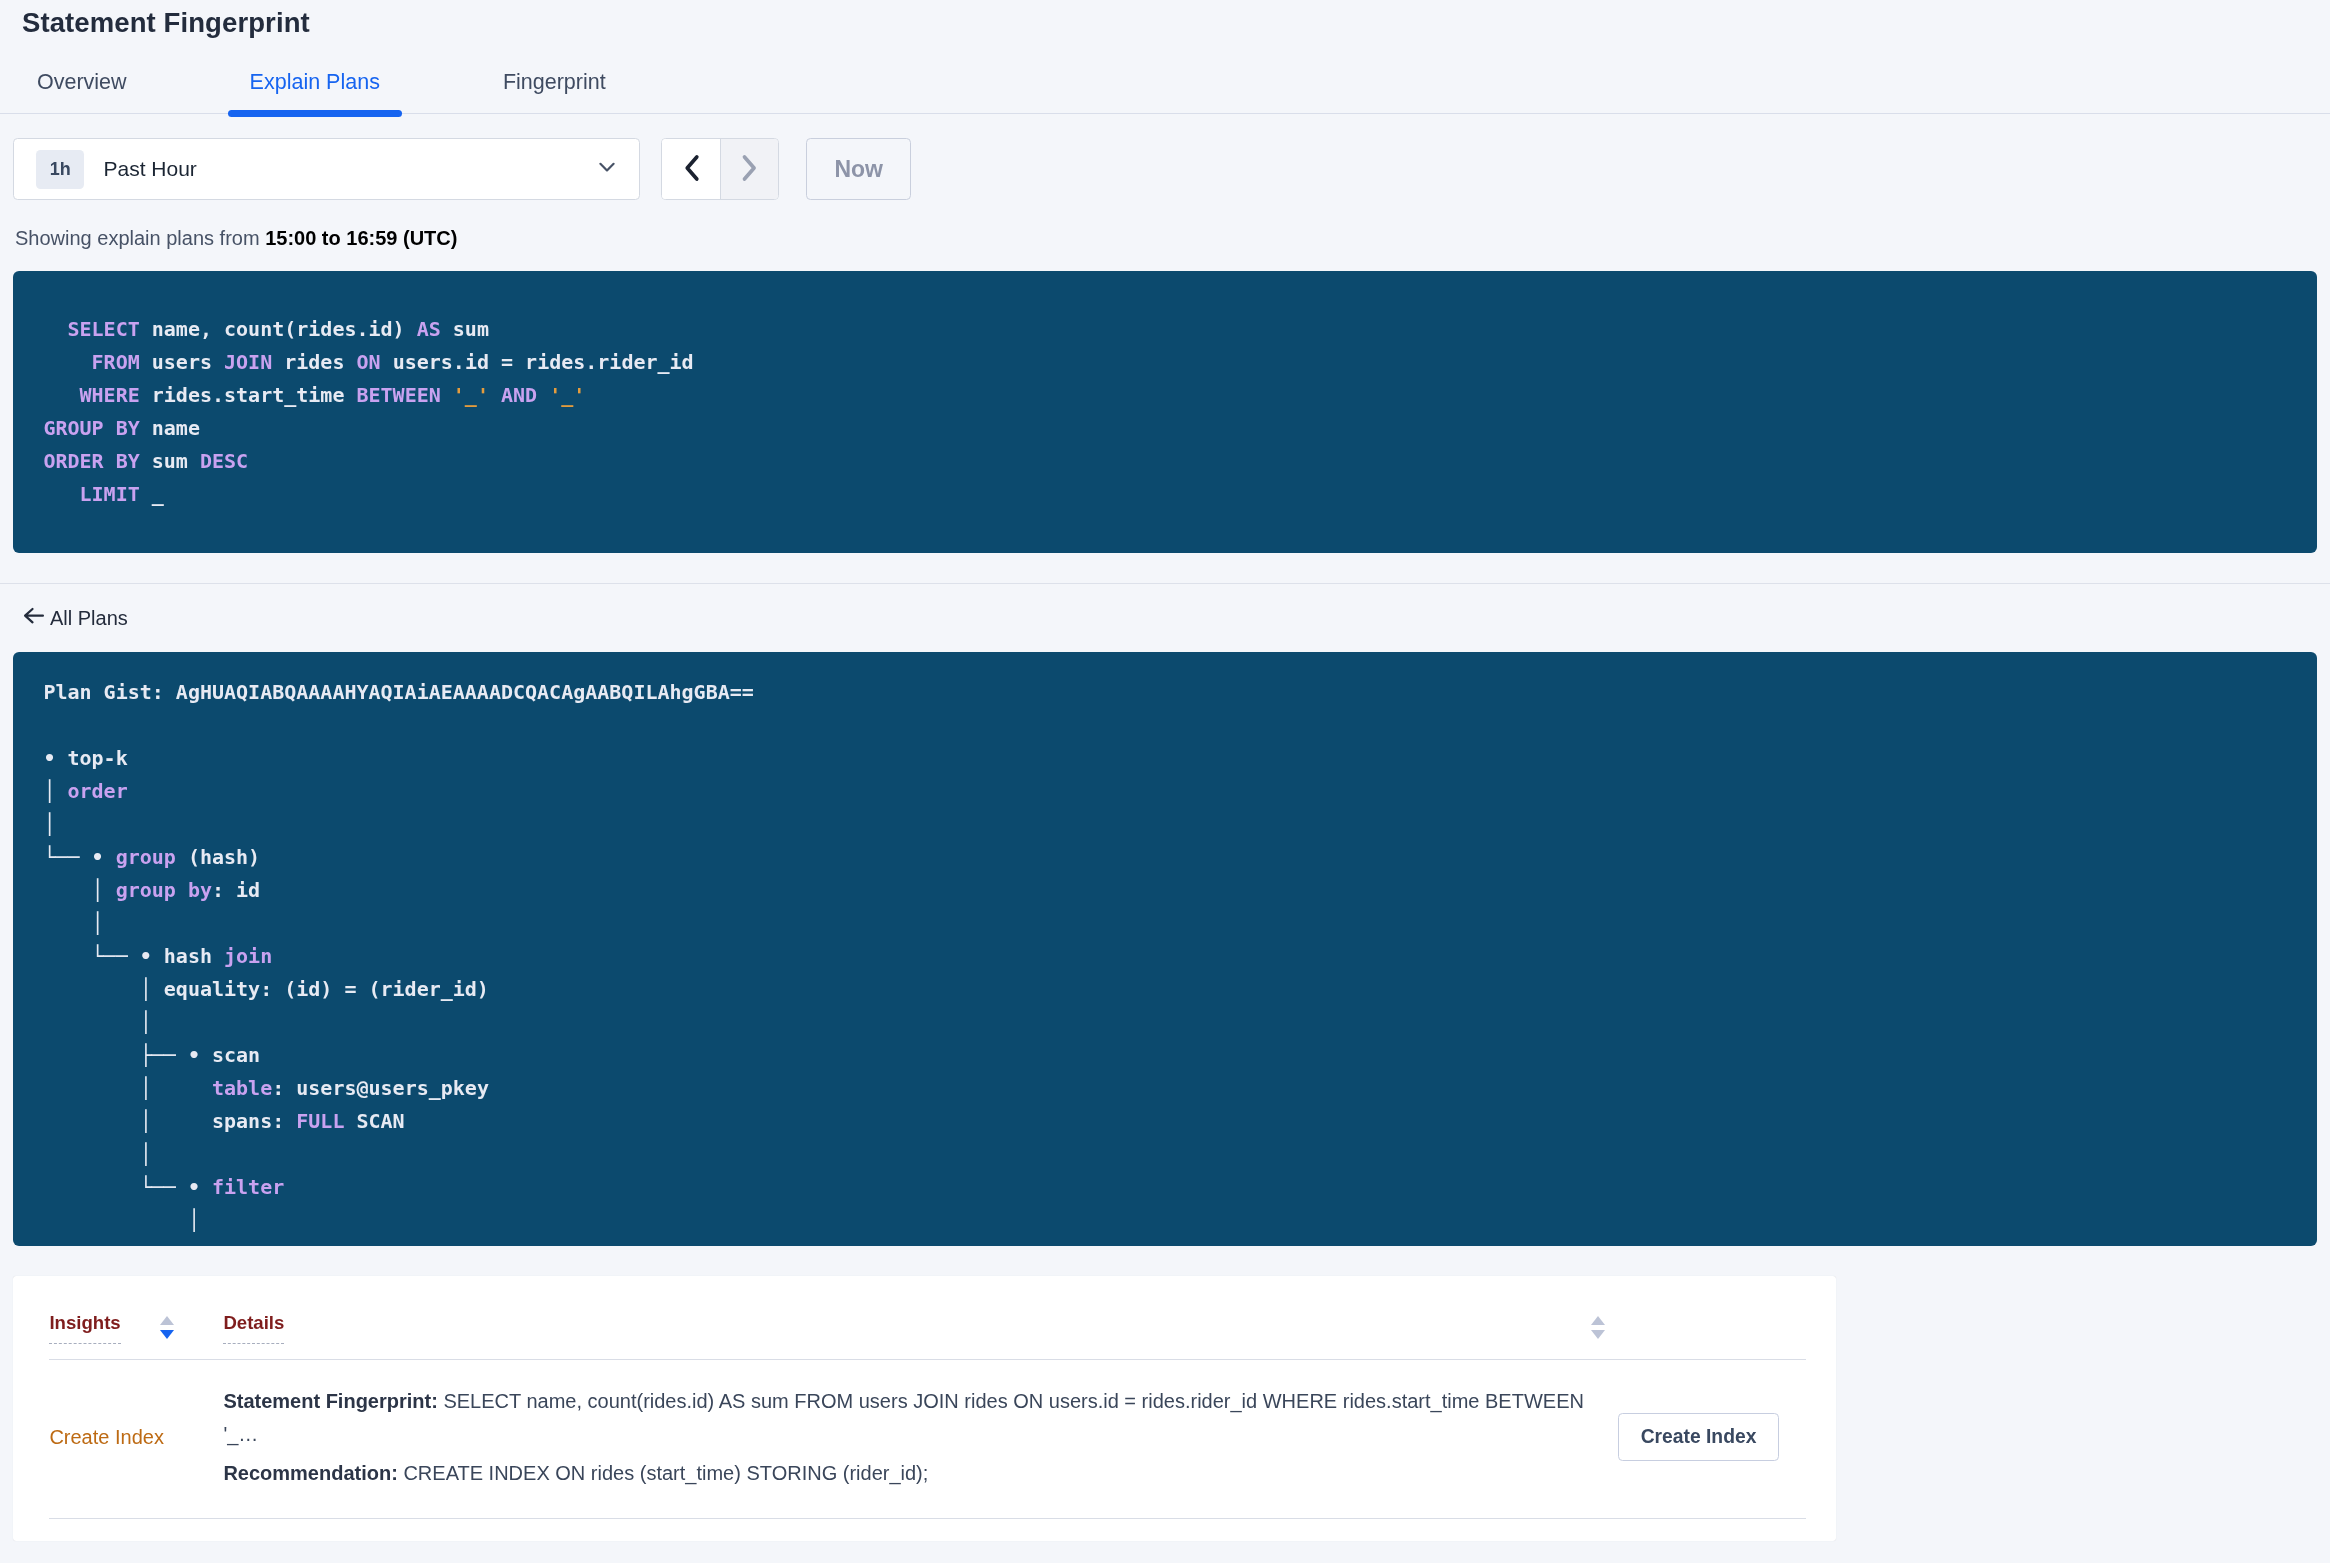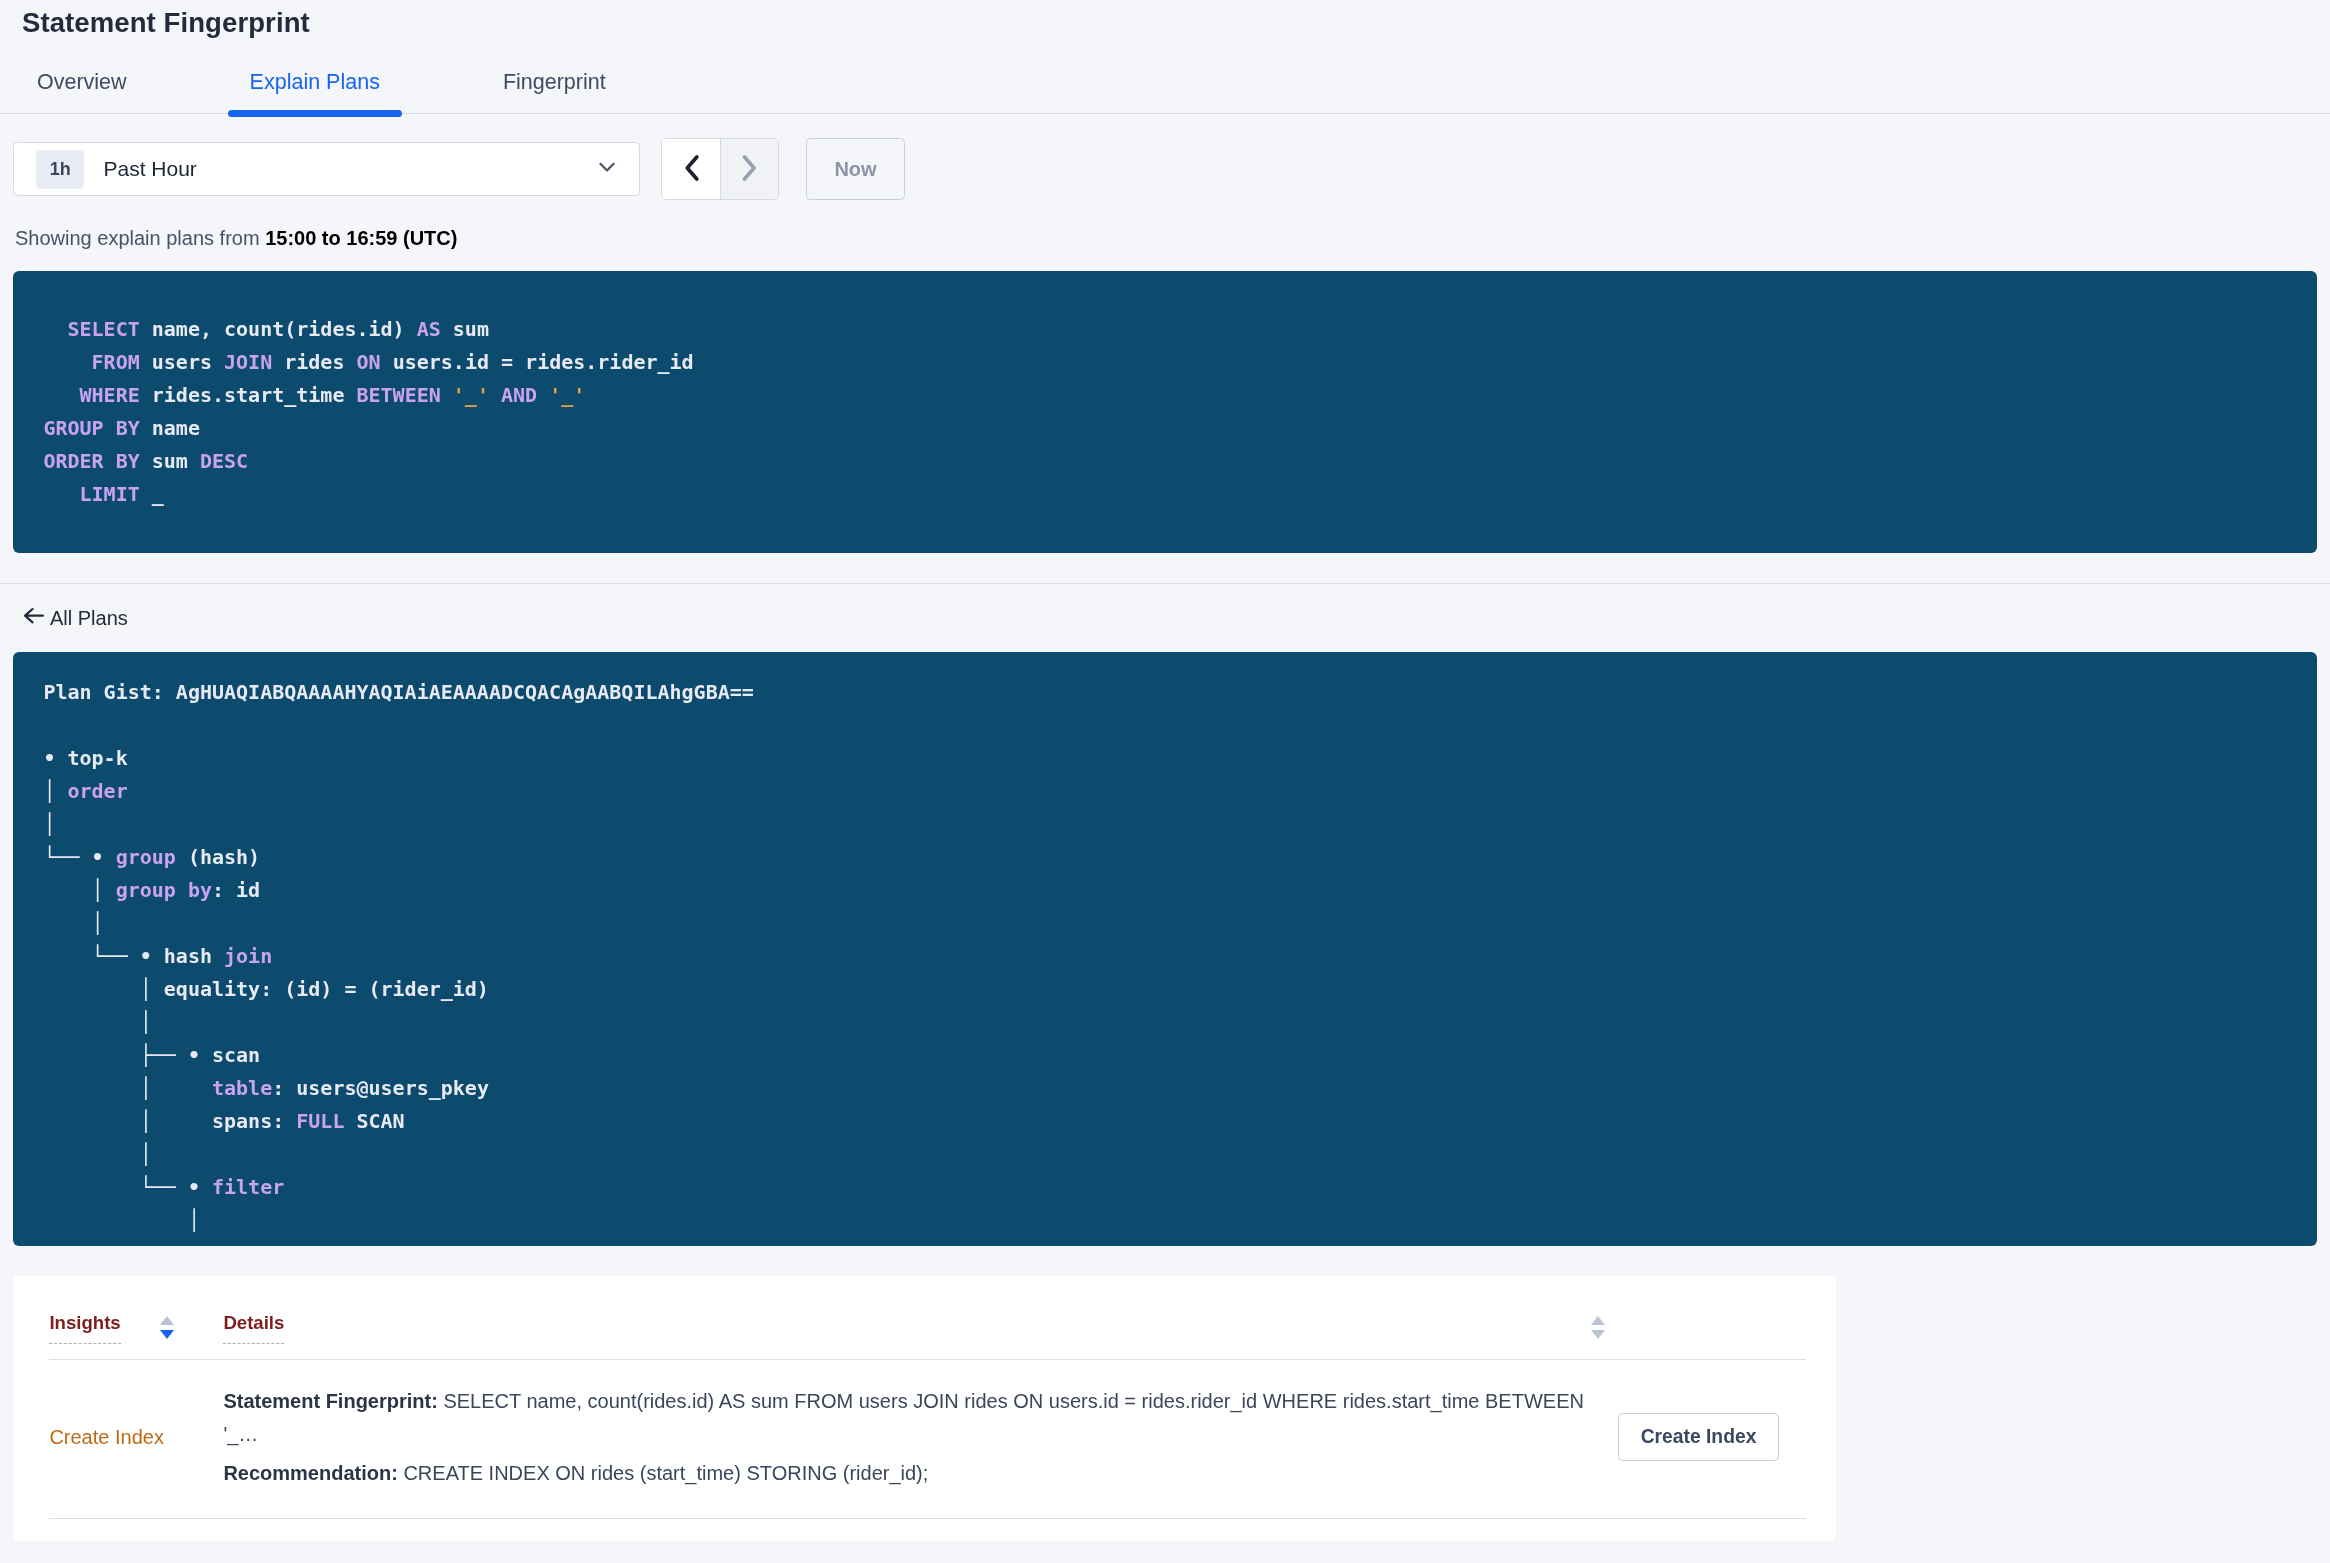--- a/index.html
+++ b/index.html
@@ -33,21 +33,21 @@
   .tab.active::after {
     content:"";
     position:absolute; left:0; right:0; bottom:-3.7px;
     height:6.7px; border-radius:3.7px;
     background:#1664f0;
   }
 
   
   .toolbar { margin:24px 13.4px 0; display:flex; align-items:center; }
   .time-dropdown {
-    width:627px; height:54px;
+    width:627px; height:62px;
     background:#ffffff;
     border:0.7px solid #d4d9e2;
     border-radius:4.5px;
     display:flex; align-items:center;
     padding:0 21px 0 22px;
     cursor:pointer;
   }
   .time-badge {
     background:#e7ebf3; color:#394860;
     font-weight:700; font-size:18px;
@@ -66,21 +66,21 @@
     width:58px; height:100%;
     display:flex; align-items:center; justify-content:center;
     cursor:pointer; background:#ffffff; border:none;
   }
   .pager-btn.next { background:#f1f2f6; border-left:0.7px solid #d4d9e2; cursor:default; }
   .now-button {
     margin-left:27px;
     height:62px; padding:0 27px;
     background:transparent;
     border:0.7px solid #c9cfdd; border-radius:4.5px;
-    color:#8d94a8; font-size:20px; font-weight:700;
+    color:#8d94a8; font-size:23px; font-weight:700;
     font-family:"Liberation Sans", sans-serif;
     cursor:default;
   }
 
   
   .status-line { margin:27px 0 0 15px; font-size:20px; color:#475266; }
   .status-line b { color:#000000; }
 
   
   .code-block {

